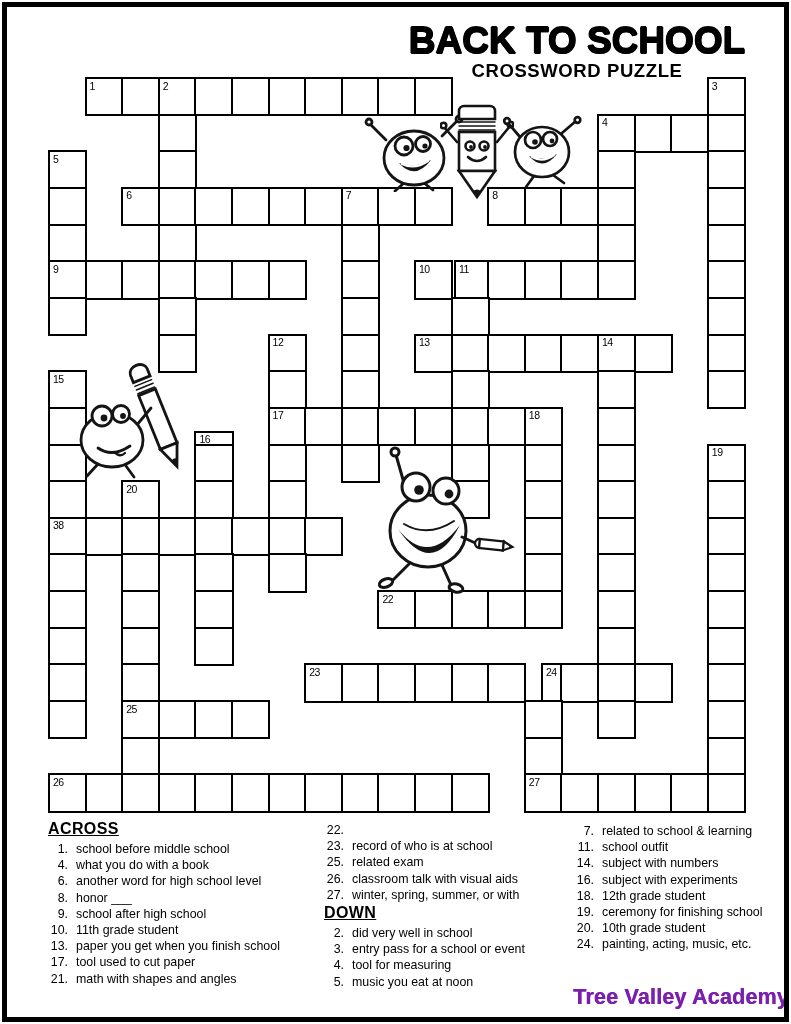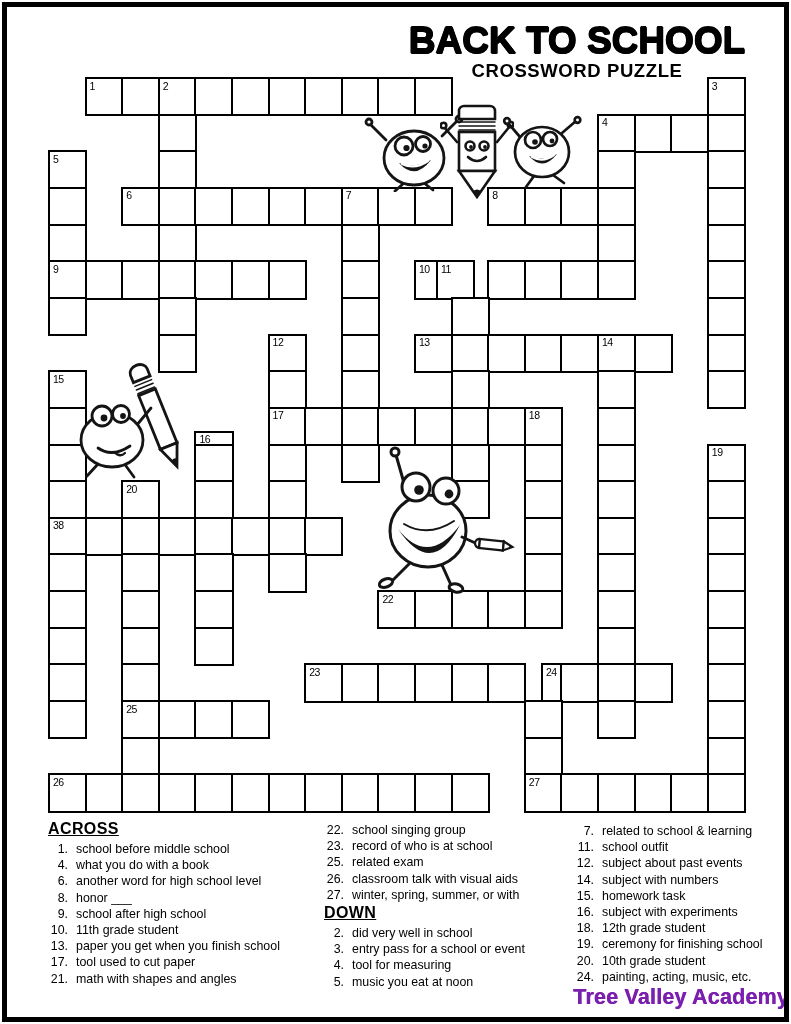--- a/index.html
+++ b/index.html
@@ -117,21 +117,21 @@
     <div class="cell" style="left: 36.6px; top: 183.25px;"></div>
     <div class="cell" style="left: 73.2px; top: 183.25px;"></div>
     <div class="cell" style="left: 109.8px; top: 183.25px;"></div>
     <div class="cell" style="left: 146.4px; top: 183.25px;"></div>
     <div class="cell" style="left: 183px; top: 183.25px;"></div>
     <div class="cell" style="left: 219.6px; top: 183.25px;"></div>
     <div class="cell" style="left: 292.8px; top: 183.25px;"></div>
     <div class="cell" style="left: 366px; top: 183.25px;">
       <span class="cellnum">10</span>
     </div>
-    <div class="cell" style="left: 388px; top: 183.25px;">
+    <div class="cell" style="left: 406px; top: 183.25px;">
       <span class="cellnum">11</span>
     </div>
     <div class="cell" style="left: 439.2px; top: 183.25px;"></div>
     <div class="cell" style="left: 475.8px; top: 183.25px;"></div>
     <div class="cell" style="left: 512.4px; top: 183.25px;"></div>
     <div class="cell" style="left: 549px; top: 183.25px;"></div>
     <div class="cell" style="left: 658.8px; top: 183.25px;"></div>
     <div class="cell" style="left: 0px; top: 219.9px;"></div>
     <div class="cell" style="left: 109.8px; top: 219.9px;"></div>
     <div class="cell" style="left: 292.8px; top: 219.9px;"></div>
@@ -438,21 +438,20 @@
       <span class="ctext">tool used to cut paper</span>
     </div>
     <div class="clue">
       <span class="cnum">21.</span>
       <span class="ctext">math with shapes and angles</span>
     </div>
   </div>
 <div class="clue-col" style="left:322px;top:822px;width:248px;">
     <div class="clue">
       <span class="cnum">22.</span>
-      <span class="ctext">school singing group</span>
     </div>
     <div class="clue">
       <span class="cnum">23.</span>
       <span class="ctext">record of who is at school</span>
     </div>
     <div class="clue">
       <span class="cnum">25.</span>
       <span class="ctext">related exam</span>
     </div>
     <div class="clue">
@@ -484,32 +483,24 @@
 <div class="clue-col" style="left:572px;top:823px;width:215px;">
     <div class="clue">
       <span class="cnum">7.</span>
       <span class="ctext">related to school &amp; learning</span>
     </div>
     <div class="clue">
       <span class="cnum">11.</span>
       <span class="ctext">school outfit</span>
     </div>
     <div class="clue">
-      <span class="cnum">12.</span>
-      <span class="ctext">subject about past events</span>
-    </div>
-    <div class="clue">
       <span class="cnum">14.</span>
       <span class="ctext">subject with numbers</span>
     </div>
     <div class="clue">
-      <span class="cnum">15.</span>
-      <span class="ctext">homework task</span>
-    </div>
-    <div class="clue">
       <span class="cnum">16.</span>
       <span class="ctext">subject with experiments</span>
     </div>
     <div class="clue">
       <span class="cnum">18.</span>
       <span class="ctext">12th grade student</span>
     </div>
     <div class="clue">
       <span class="cnum">19.</span>
       <span class="ctext">ceremony for finishing school</span>

